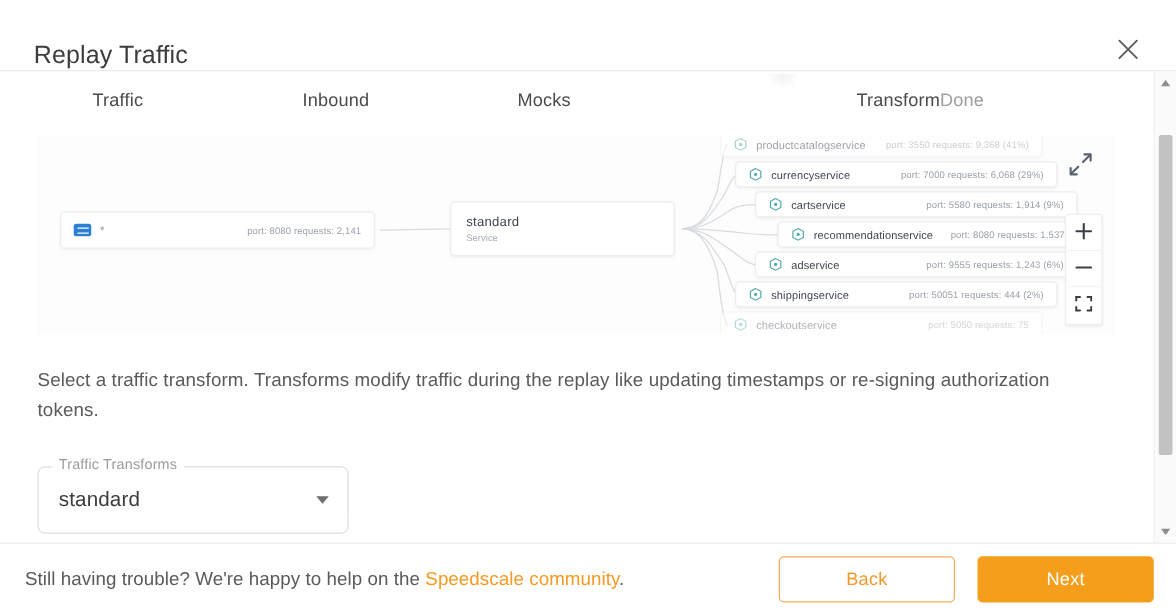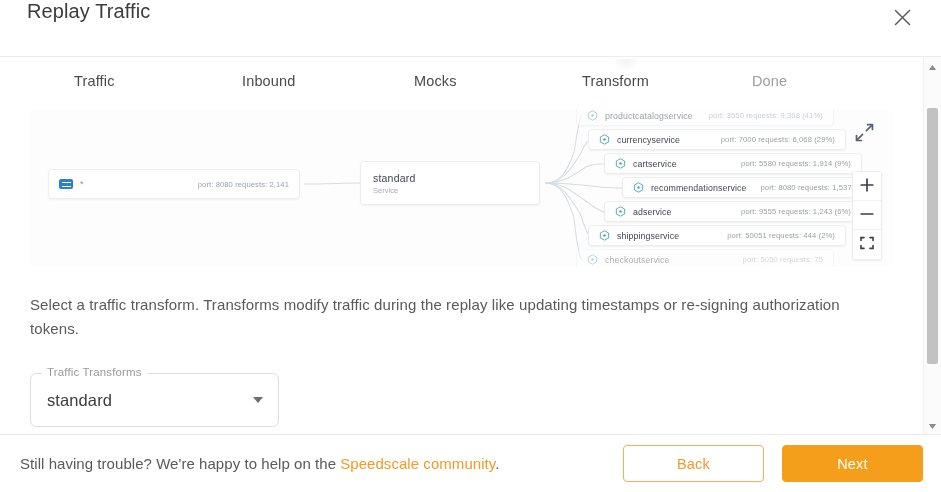--- a/index.html
+++ b/index.html
@@ -20,21 +20,21 @@
     background: #ffffff;
     display: flex;
     flex-direction: column;
   }
 
   
   .dialog-header {
     height: 56px;
     flex: 0 0 56px;
     display: flex;
-    align-items: flex-start;
+    align-items: flex-end;
     padding: 0 22px 0 27px;
     background: #fff;
   }
   .dialog-title {
     font-size: 20px;
     color: #3c3c3c;
     font-weight: 400;
     letter-spacing: .1px;
   }
   .header-spacer { flex: 1 1 auto; }
@@ -79,21 +79,21 @@
     text-align: left;
     font-size: 14.5px;
     color: #4a4a4a;
     cursor: pointer;
     letter-spacing: .15px;
     position: relative;
   }
   .step:nth-child(1) { flex: 0 0 168px; }
   .step:nth-child(2) { flex: 0 0 172px; }
   .step:nth-child(3) { flex: 0 0 168px; }
-  .step:nth-child(4) { flex: 0 0 170px; }
+  .step:nth-child(4) { flex: 0 0 170px; text-align: right; }
   .step.done { color: #9e9e9e; cursor: default; }
   .step.active::after {
     content: "";
     position: absolute;
     left: 31px;
     top: -14px;
     width: 26px;
     height: 13px;
     border-radius: 0 0 50% 50%;
     background: radial-gradient(ellipse at 50% 0%, rgba(0,0,0,.055), rgba(0,0,0,0) 72%);

